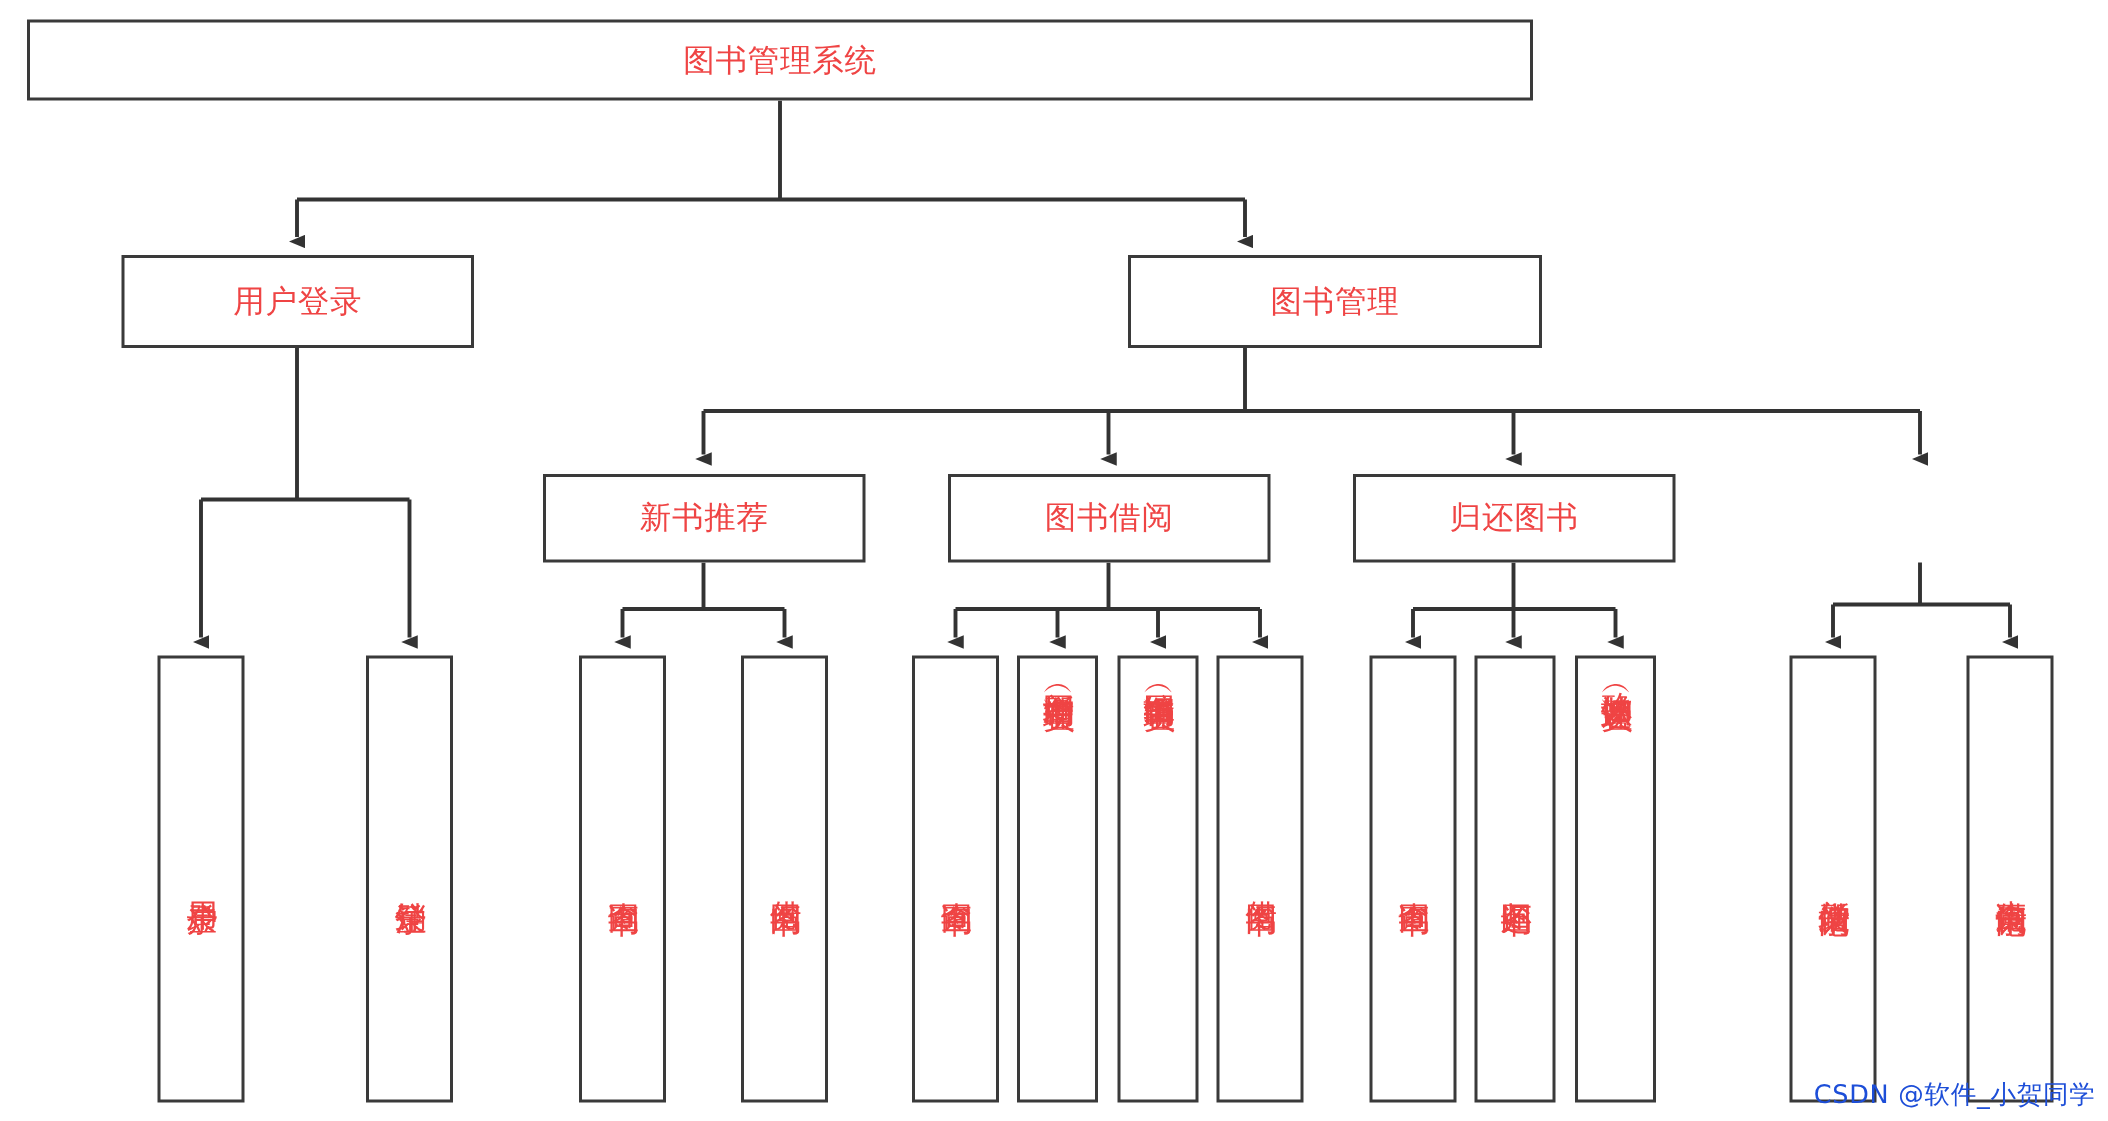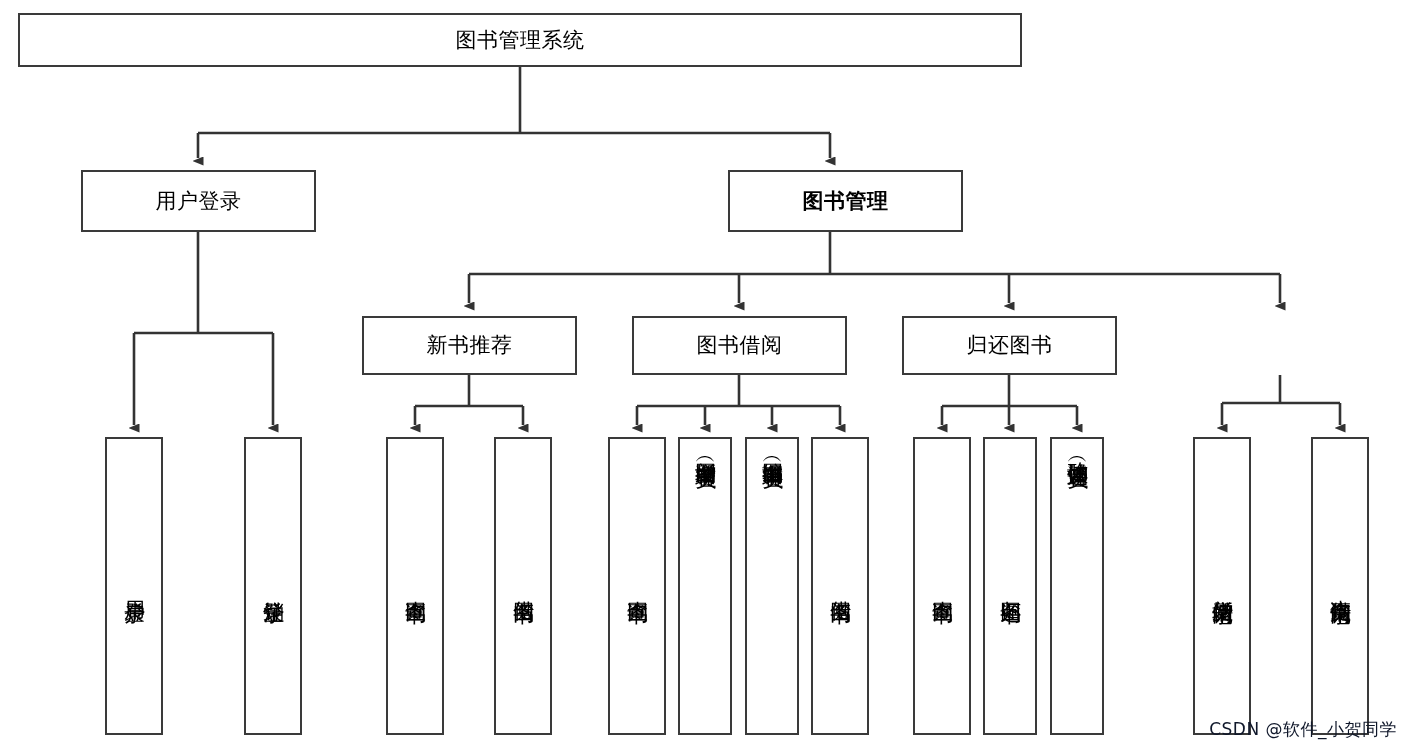--- a/index.html
+++ b/index.html
@@ -34,21 +34,21 @@
     display: flex;
     align-items: center;
     justify-content: center;
     color: #222222;
   }
   .node-label {
     display: block;
     text-align: left;
     line-height: 1.18;
     letter-spacing: 0.5px;
-    color: #000000;
+    color: #ef4444;
   }
   .node.level-root .node-label { font-size: 21px; }
   .node.level-2 .node-label { font-size: 21px; }
   .node.level-3 .node-label { font-size: 21px; }
   .node.leaf {
     align-items: center;
     justify-content: center;
     padding: 6px 0;
   }
   .node.leaf .node-label {
@@ -60,21 +60,21 @@
     max-height: 100%;
   }
   .node.leaf.align-top {
     align-items: flex-start;
   }
   #watermark {
     position: absolute;
     right: 8px;
     bottom: 6px;
     font-size: 17px;
-    color: #0f172a;
+    color: #1d4ed8;
     letter-spacing: 0.5px;
     user-select: none;
     white-space: nowrap;
   }
 </style>
 </head>
 <body>
 
 <div id="diagram-canvas">
 
@@ -132,21 +132,21 @@
   </svg>
 
   <div class="node level-root" style="left:18px; top:13px; width:1004px; height:54px;">
     <span class="node-label">图书管理系统</span>
   </div>
 
   <div class="node level-2" style="left:81px; top:170px; width:235px; height:62px;">
     <span class="node-label">用户登录</span>
   </div>
 
-  <div class="node level-2" style="left:728px; top:170px; width:235px; height:62px;font-weight:bold;">
+  <div class="node level-2" style="left:752px; top:170px; width:276px; height:62px;">
     <span class="node-label">图书管理</span>
   </div>
 
   <div class="node level-3" style="left:362px; top:316px; width:215px; height:59px;">
     <span class="node-label">新书推荐</span>
   </div>
 
   <div class="node level-3" style="left:632px; top:316px; width:215px; height:59px;">
     <span class="node-label">图书借阅</span>
   </div>

